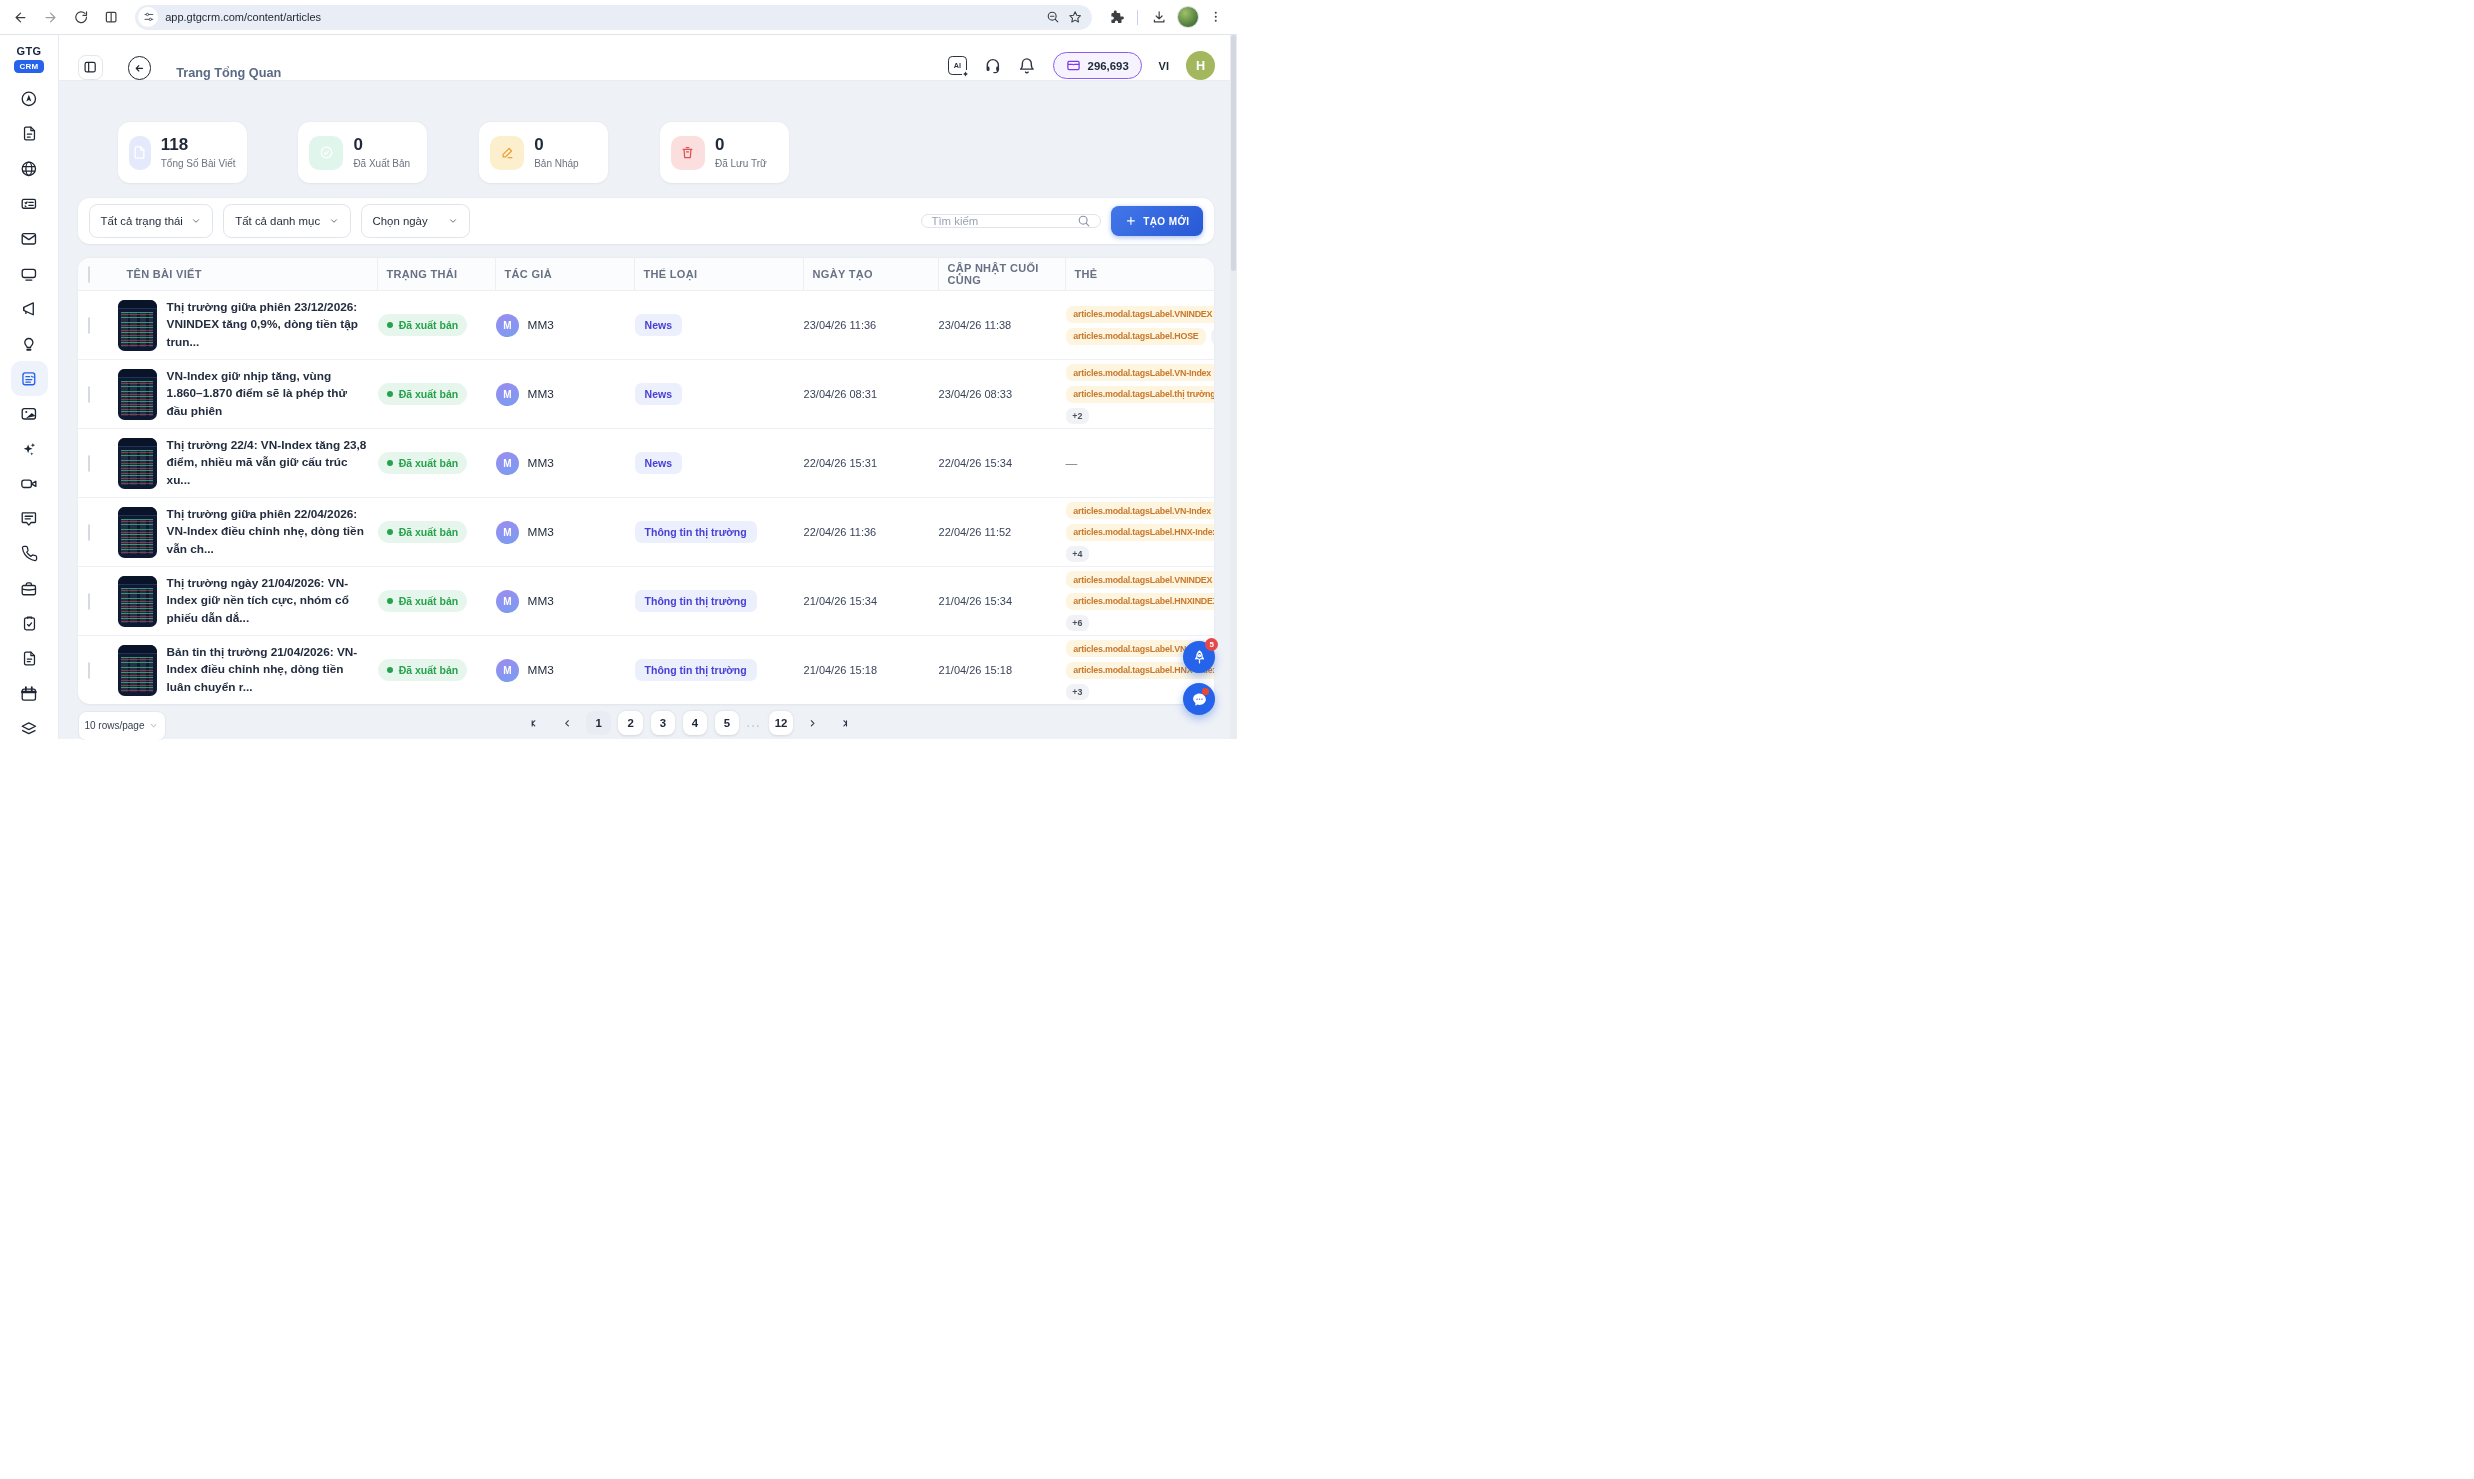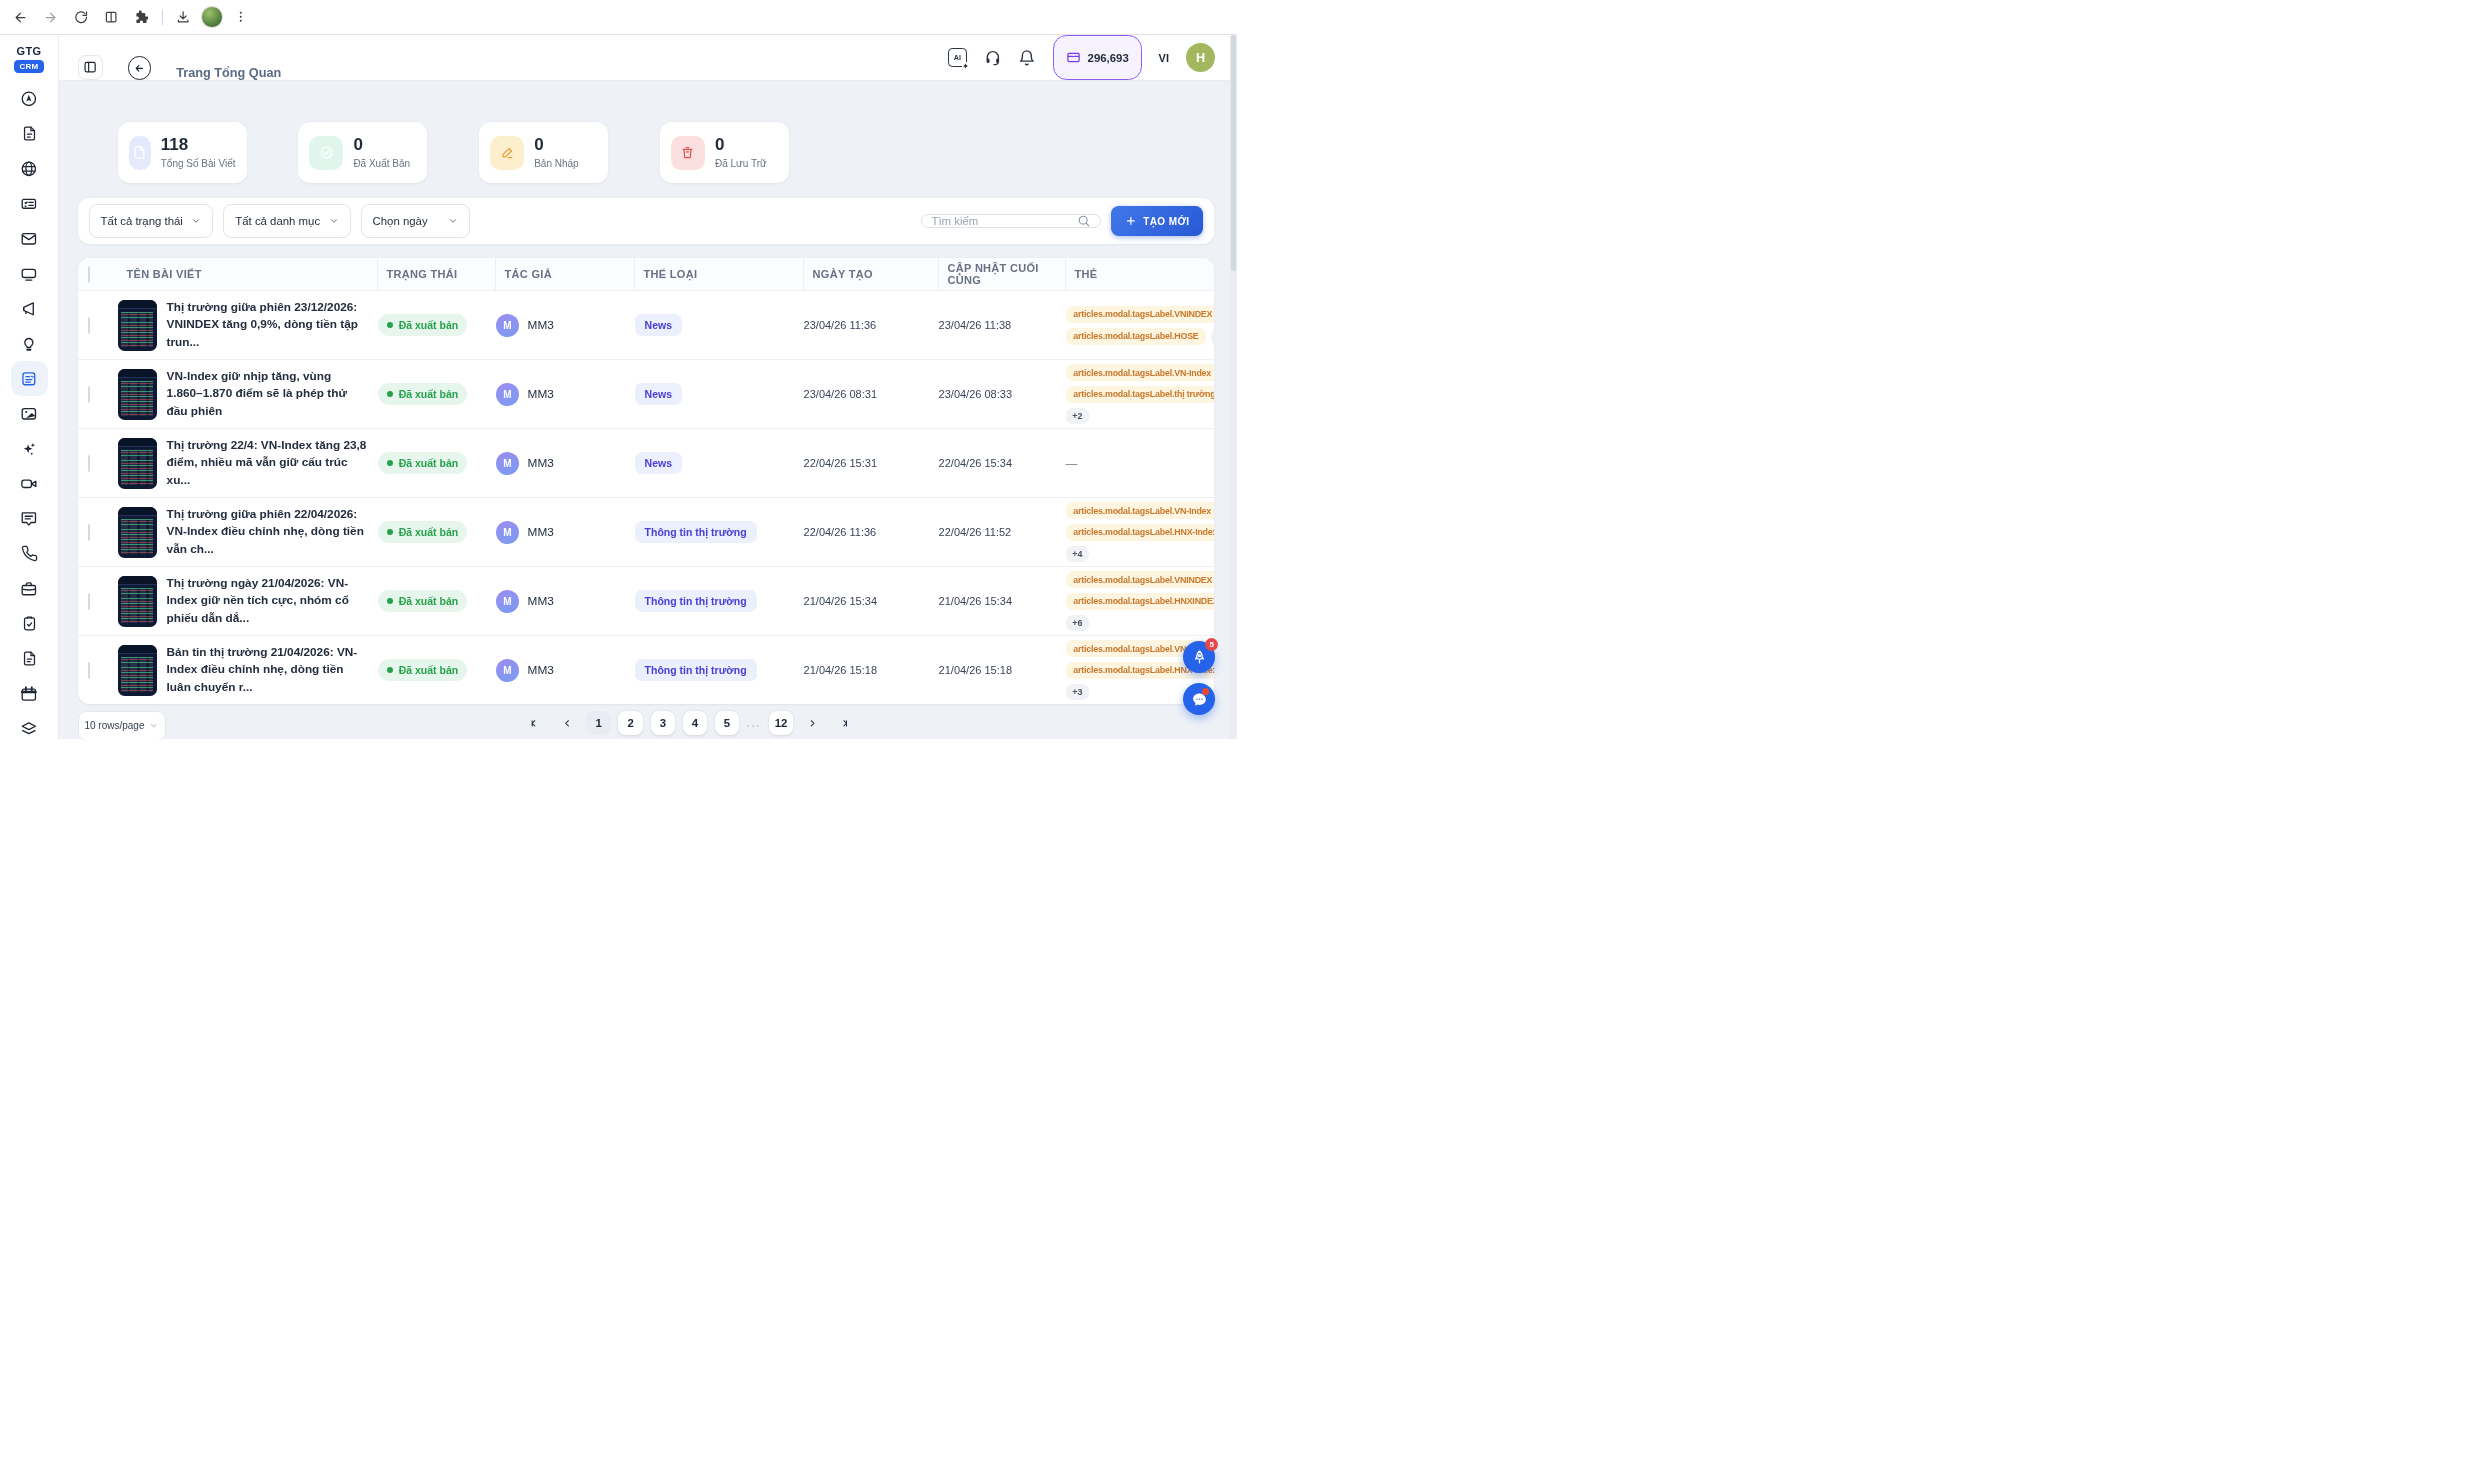--- a/index.html
+++ b/index.html
@@ -35,21 +35,21 @@
   
   .app-header { height:46px; background:#fff; border-bottom:0.8px solid #e9ecf1; display:flex; align-items:flex-end; padding:0 22px 0 18.6px; gap:25px; flex:none; }
   .toggle-btn { width:25px; height:25px; border:0.8px solid #e2e6ec; border-radius:7.6px; display:flex; align-items:center; justify-content:center; color:#1e2633; background:#fff; }
   .back-btn { width:23.6px; height:23.6px; border:1.3px solid #1e2633; border-radius:50%; display:flex; align-items:center; justify-content:center; color:#1e2633; }
   .breadcrumb { font-size:12.7px; font-weight:600; color:#5b6b85; }
   .spacer { flex:1; }
   .hdr-right { display:flex; align-items:center; gap:17px; }
   .hicon { color:#2b3342; }
   .ai-badge { position:relative; width:18.6px; height:18.6px; border:1.5px solid #2b3342; border-radius:4.2px; display:flex; align-items:center; justify-content:center; font-size:7.2px; font-weight:800; color:#2b3342; }
   .ai-badge .spark { position:absolute; right:-3.4px; bottom:-4.2px; font-size:8.4px; color:#2b3342; background:#fff; line-height:1; }
-  .wallet-pill { height:45px; border:0.8px solid #8b5cf6; background:#f6f2fe; border-radius:13.5px; display:flex; align-items:center; gap:6.7px; padding:0 11.8px; }
+  .wallet-pill { height:27px; border:0.8px solid #8b5cf6; background:#f6f2fe; border-radius:13.5px; display:flex; align-items:center; gap:6.7px; padding:0 11.8px; }
   .wallet-pill .amt { font-size:11.4px; font-weight:800; color:#1f2937; }
   .lang { font-size:11px; font-weight:800; color:#1f2937; }
   .h-avatar { width:29px; height:29px; border-radius:50%; background:#a3b85e; color:#fff; font-size:12.7px; font-weight:700; display:flex; align-items:center; justify-content:center; }
 
   
   .content { flex:1; padding:41px 23px 0 18.6px; min-height:0; }
 
   .stats-row { display:flex; gap:11.8px; }
   .stat-card { width:129px; height:61px; background:#fff; border-radius:11.8px; box-shadow:0 0.8px 2.5px rgba(16,24,40,.06); display:flex; align-items:center; padding:0 11px; gap:10px;margin-left:40px; }
   .stat-icon { width:34px; height:34px; border-radius:10px; display:flex; align-items:center; justify-content:center; }
@@ -144,20 +144,43 @@
       </span>
     </span>
   <span class="b-btn">
       <span class="ic">
         <svg width="14.3" height="14.3" viewBox="0 0 24 24" fill="none" stroke="currentColor" stroke-width="2" stroke-linejoin="round">
           <rect x="4" y="4" width="16" height="16" rx="2"></rect>
           <path d="M12 4v16"></path>
         </svg>
       </span>
     </span>
+  <div class="url-pill">
+    <span class="site-chip">
+        <svg width="11.8" height="11.8" viewBox="0 0 24 24" fill="none" stroke="currentColor" stroke-width="2" stroke-linecap="round">
+          <path d="M4 7h16M4 17h16"></path>
+          <circle cx="9" cy="7" r="2.4" fill="#fff"></circle>
+          <circle cx="15" cy="17" r="2.4" fill="#fff"></circle>
+        </svg>
+      </span>
+    <span class="url-text">app.gtgcrm.com/content/articles</span>
+    <span class="pill-icons">
+      <span class="ic">
+          <svg width="13.5" height="13.5" viewBox="0 0 24 24" fill="none" stroke="currentColor" stroke-width="2" stroke-linecap="round">
+            <circle cx="11" cy="11" r="7"></circle>
+            <path d="M16.5 16.5 21 21M8 11h6"></path>
+          </svg>
+        </span>
+      <span class="ic">
+          <svg width="14.3" height="14.3" viewBox="0 0 24 24" fill="none" stroke="currentColor" stroke-width="1.8" stroke-linejoin="round">
+            <path d="M12 3l2.7 5.8 6.3.8-4.6 4.3 1.2 6.2-5.6-3.1-5.6 3.1 1.2-6.2L3 9.6l6.3-.8z"></path>
+          </svg>
+        </span>
+    </span>
+  </div>
   <span class="b-btn">
       <span class="ic">
         <svg width="14.3" height="14.3" viewBox="0 0 24 24" fill="currentColor">
           <path d="M20.5 11H19V7a2 2 0 0 0-2-2h-4V3.5a2.5 2.5 0 0 0-5 0V5H6a2 2 0 0 0-2 2v3.8h1.5a2.7 2.7 0 0 1 0 5.4H4V20a2 2 0 0 0 2 2h3.8v-1.5a2.7 2.7 0 0 1 5.4 0V22H19a2 2 0 0 0 2-2v-4h1.5a2.5 2.5 0 0 0 0-5h-2z"></path>
         </svg>
       </span>
     </span>
   <span class="b-divider"></span>
   <span class="b-btn">
       <span class="ic">

